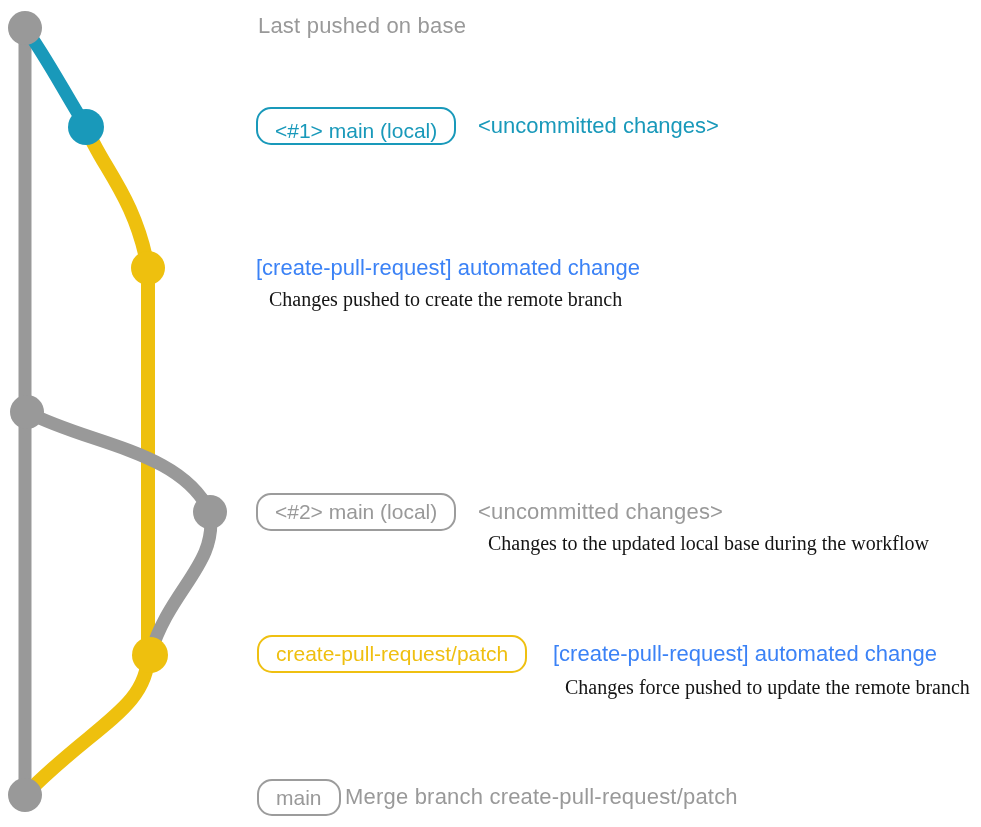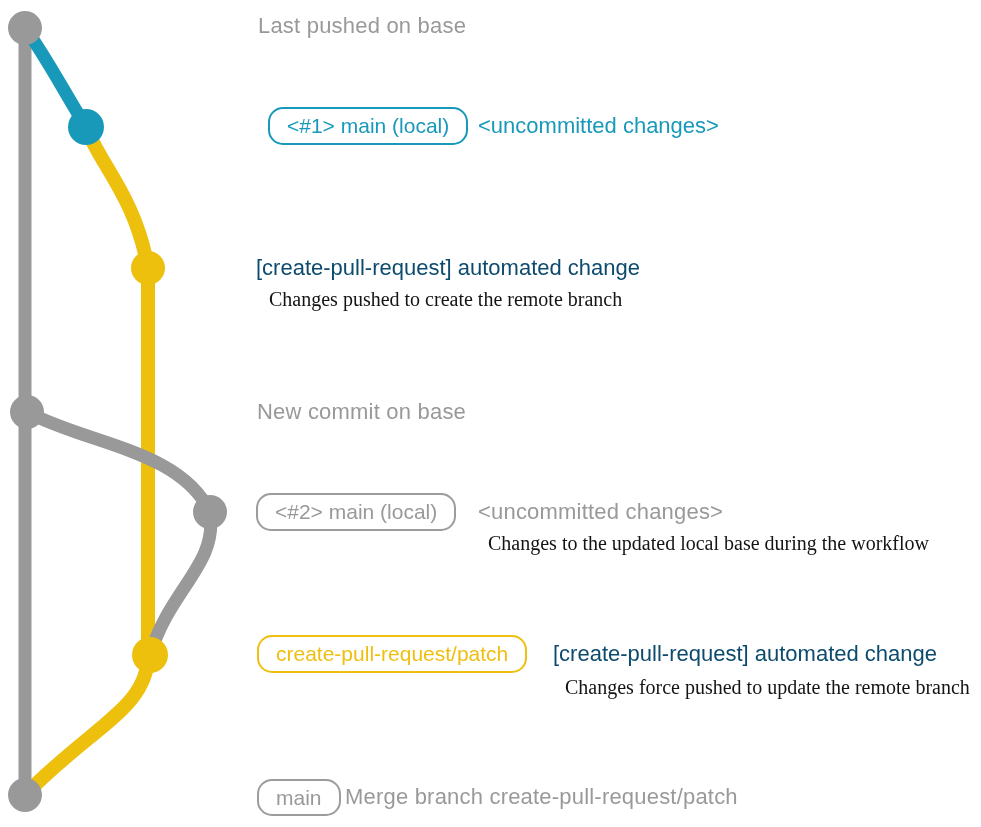--- a/index.html
+++ b/index.html
@@ -13,21 +13,21 @@
   #canvas { position: absolute; inset: 0; width: 981px; height: 827px; }
   svg.graph { position: absolute; left: 0; top: 0; }
 
   .abs { position: absolute; white-space: nowrap; }
   .vcenter { transform: translateY(-50%); }
 
   .gray-label {
     color: #999999; font-size: 22px; letter-spacing: 0.2px;
   }
   .teal-text  { color: #1999BA; font-size: 22px; }
-  .yellow-text{ color: #0c4a6e; font-size: 22px; }
+  .yellow-text{ color: #3b82f6; font-size: 22px; }
   .serif-desc {
     color: #141414; font-size: 20px;
     font-family: "Liberation Serif", serif;
   }
 
   .branch-tag {
     position: absolute;
     display: inline-flex; align-items: center; justify-content: center;
     box-sizing: border-box;
     height: 38px;
@@ -62,29 +62,28 @@
     <circle cx="86" cy="127" r="18" fill="#1999BA"></circle>
     <circle cx="148" cy="268" r="17" fill="#EEC00E"></circle>
     <circle cx="27" cy="412" r="17" fill="#999999"></circle>
     <circle cx="210" cy="512" r="17" fill="#999999"></circle>
     <circle cx="150" cy="655" r="18" fill="#EEC00E"></circle>
     <circle cx="25" cy="795" r="17" fill="#999999"></circle>
   </svg>
 
   <div class="abs vcenter gray-label" style="left:258px; top:26px;">Last pushed on base</div>
 
-  <div class="branch-tag tag-teal" style="left:268px; top:107px;">
+  <div class="branch-tag tag-teal" style="left:256px; top:107px;align-items:flex-end;">
     <span>&lt;#1&gt; main (local)</span>
   </div>
   <div class="abs vcenter teal-text" style="left:478px; top:126px;">&lt;uncommitted changes&gt;</div>
 
   <div class="abs vcenter yellow-text" style="left:256px; top:268px;">[create-pull-request] automated change</div>
   <div class="abs vcenter serif-desc" style="left:269px; top:299px;">Changes pushed to create the remote branch</div>
 
-  <div class="abs vcenter gray-label" style="left:257px; top:412px;">New commit on base</div>
 
   <div class="branch-tag tag-gray" style="left:256px; top:493px;">
     <span>&lt;#2&gt; main (local)</span>
   </div>
   <div class="abs vcenter gray-label" style="left:478px; top:512px;">&lt;uncommitted changes&gt;</div>
   <div class="abs vcenter serif-desc" style="left:488px; top:543px;">Changes to the updated local base during the workflow</div>
 
   <div class="branch-tag tag-yellow" style="left:257px; top:635px;">
     <span>create-pull-request/patch</span>
   </div>

